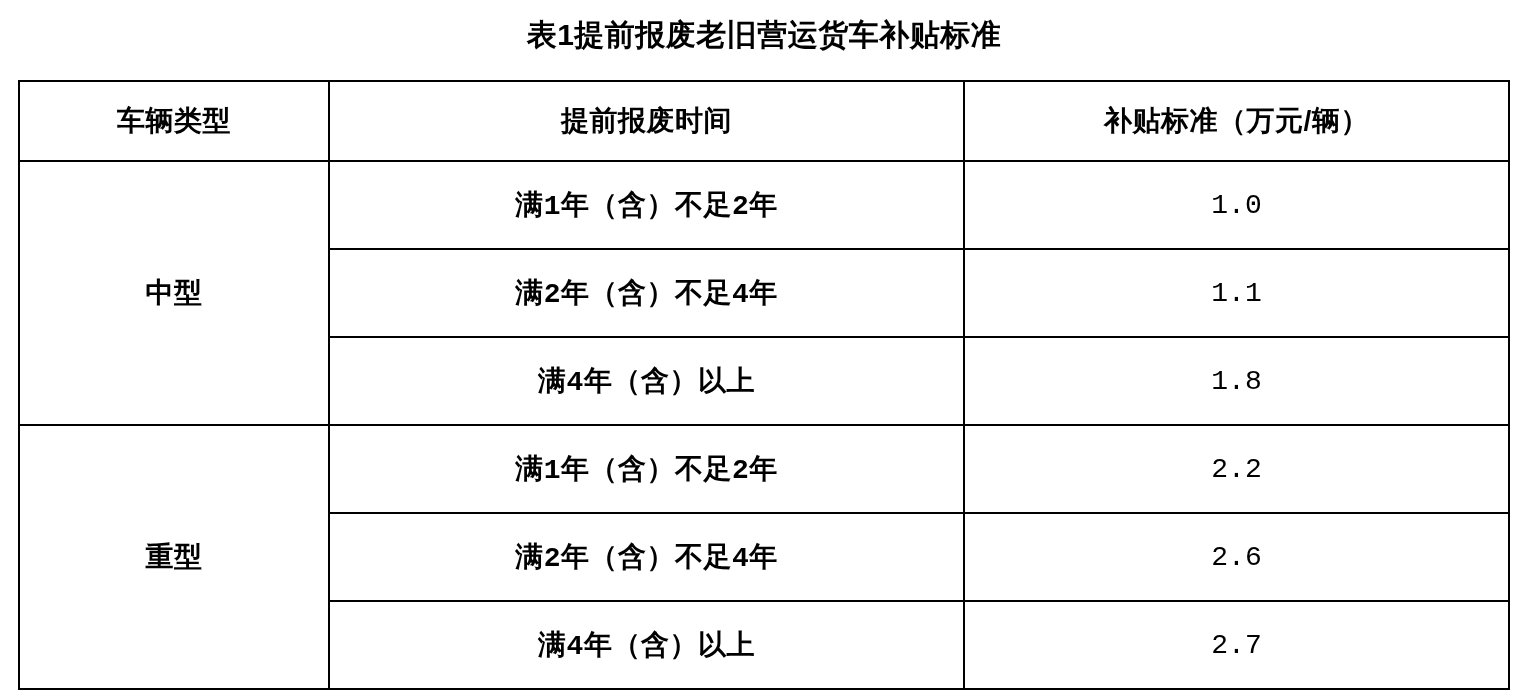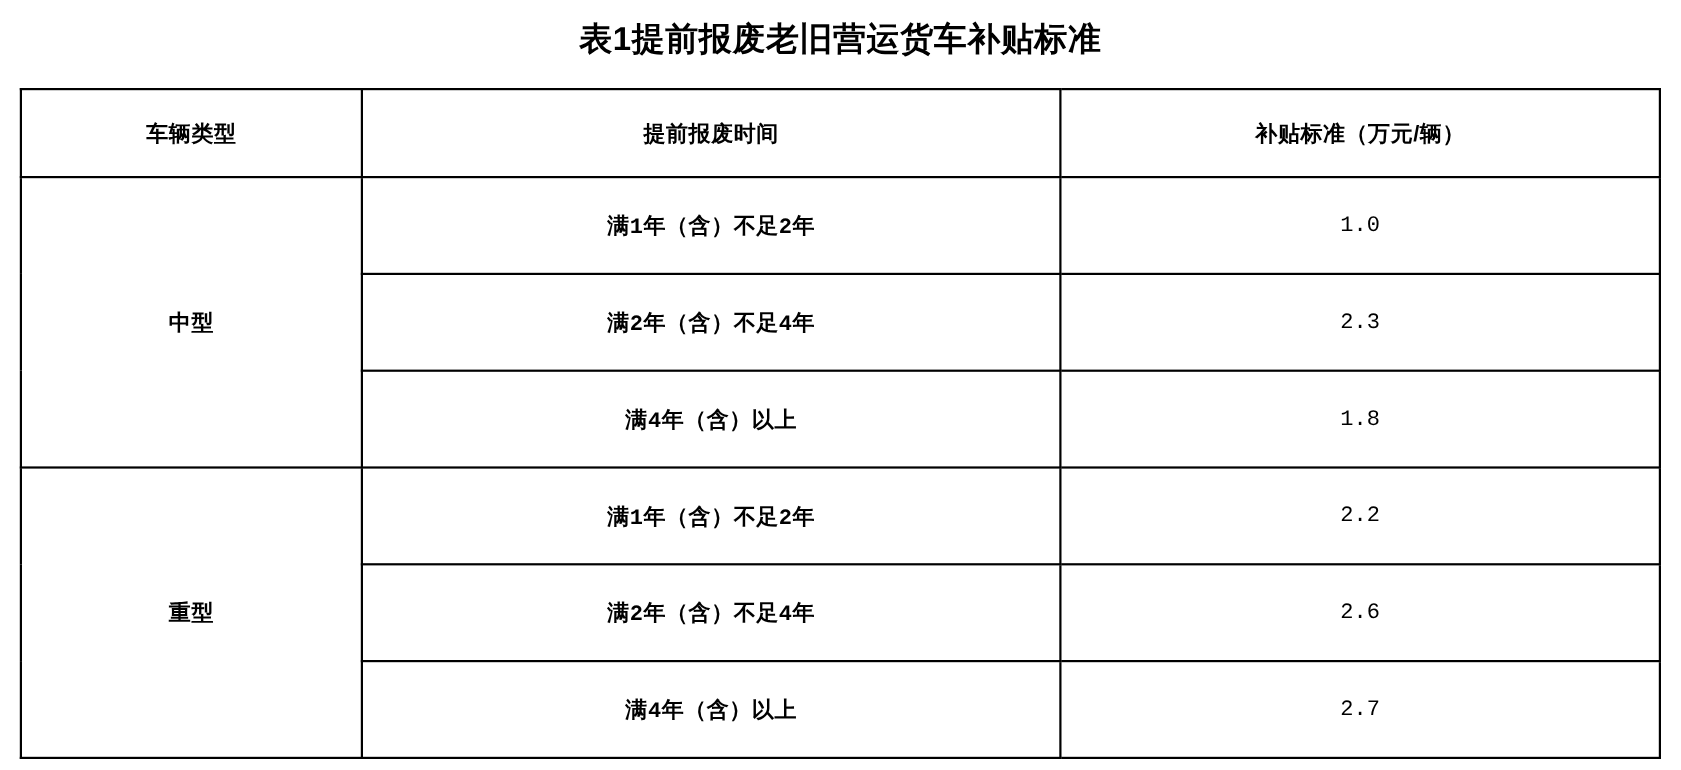--- a/index.html
+++ b/index.html
@@ -33,21 +33,21 @@
     left: 18px;
     width: 1490px;
     border-collapse: collapse;
     table-layout: fixed;
     background: #ffffff;
   }
   table.subsidy-table td {
     border: 2px solid #000000;
     text-align: center;
     vertical-align: middle;
-    font-size: 20px;
+    font-size: 28px;
     color: #000000;
     background: #ffffff;
     padding: 0;
   }
   tr.header-row td {
     height: 78px;
     font-weight: 600;
   }
   tr.data-row td {
     height: 86px;
@@ -83,21 +83,21 @@
         <td class="cell-cn">补贴标准（万元/辆）</td>
       </tr>
 
       <tr class="data-row">
         <td class="cell-cn" rowspan="3">中型</td>
         <td class="cell-cn">满1年（含）不足2年</td>
         <td class="cell-num">1.0</td>
       </tr>
       <tr class="data-row">
         <td class="cell-cn">满2年（含）不足4年</td>
-        <td class="cell-num">2.3</td>
+        <td class="cell-num">1.1</td>
       </tr>
       <tr class="data-row">
         <td class="cell-cn">满4年（含）以上</td>
         <td class="cell-num">1.8</td>
       </tr>
 
       <tr class="data-row">
         <td class="cell-cn" rowspan="3">重型</td>
         <td class="cell-cn">满1年（含）不足2年</td>
         <td class="cell-num">2.2</td>

